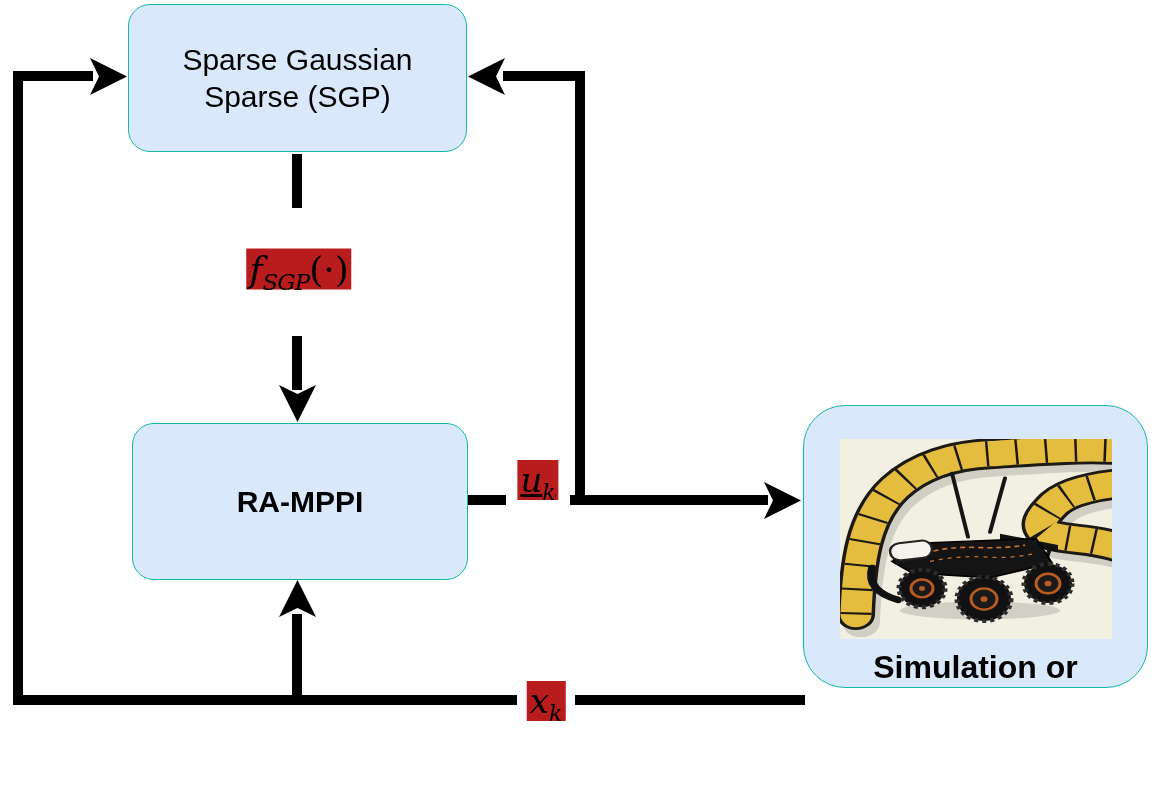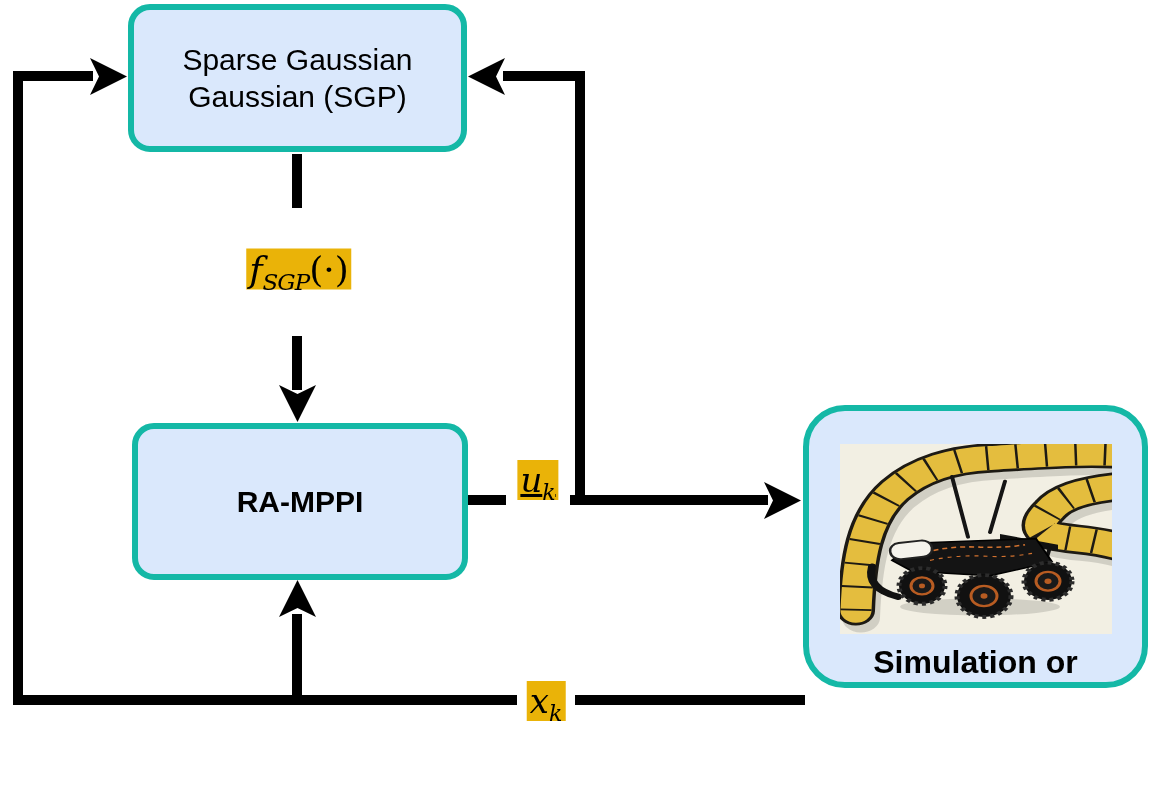--- a/index.html
+++ b/index.html
@@ -6,21 +6,21 @@
   #stage{
     position:relative;
     width:1154px;height:800px;
     background:#ffffff;
     font-family:"Liberation Sans", sans-serif;
     overflow:hidden;
   }
   .node{
     position:absolute;
     background:#dae8fc;
-    border:6px solid #14b8a6;
+    border:1px solid #14b8a6;
     box-sizing:border-box;
     display:flex;
     align-items:center;
     justify-content:center;
     text-align:center;
     color:#000000;
   }
   #sgp-box{
     left:128px;top:4px;width:339px;height:148px;
     border-radius:22px;
@@ -58,21 +58,21 @@
     position:absolute;
     width:37px;height:37px;
   }
   .edge-label{
     position:absolute;
     transform:translate(-50%,-50%);
     font-family:"DejaVu Serif", serif;
     font-style:italic;
     font-size:34px;
     color:#000000;
-    background:#eab308;
+    background:#b91c1c;
     padding:0 3px;
     white-space:nowrap;
   }
   .edge-label sub{
     font-size:22px;
     font-style:italic;
     line-height:0;
   }
   #f-sgp-label{left:299px;top:269px;font-size:36px;}
   #f-sgp-label sub{font-size:23px;letter-spacing:-1px;}
@@ -128,21 +128,21 @@
   <div class="edge-label" id="uk-label">
     <span>u</span><sub>k</sub>
   </div>
   <div class="edge-label" id="xk-label">
     <span>x</span><sub>k</sub>
   </div>
 
   <div class="node" id="sgp-box">
     <div>
       <div>Sparse Gaussian</div>
-      <div>Gaussian (SGP)</div>
+      <div>Sparse (SGP)</div>
     </div>
   </div>
 
   <div class="node" id="ramppi-box">
     <div>RA-MPPI</div>
   </div>
 
   <div class="node" id="sim-box">
 
     <svg id="sim-illustration" viewBox="0 0 272 245" preserveAspectRatio="none">

